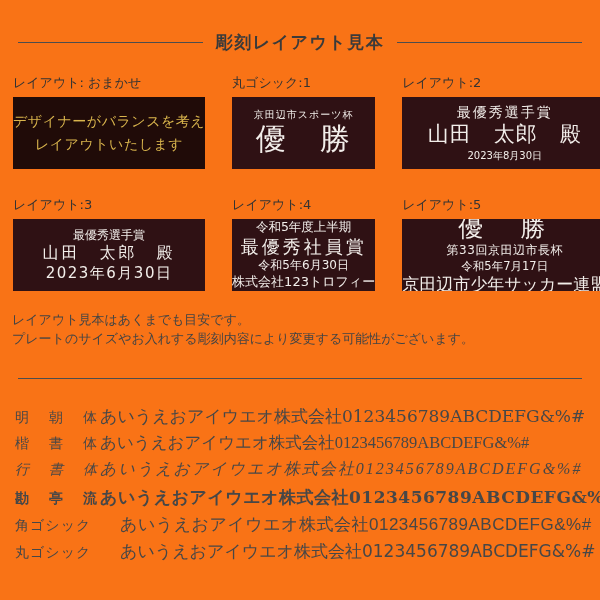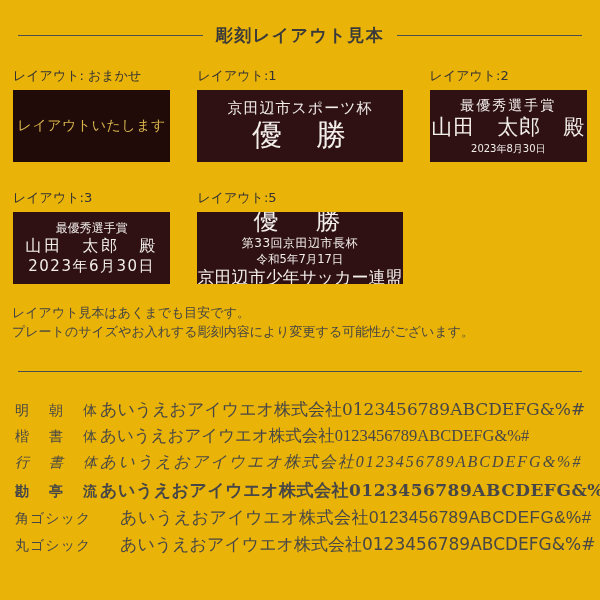--- a/index.html
+++ b/index.html
@@ -5,23 +5,23 @@
   html, body {
     margin: 0;
     padding: 0;
     background: #ffffff;
     font-family: "DejaVu Sans", sans-serif;
     color: #3f3f3f;
   }
   .page {
     width: 600px;
     height: 600px;
-    background: #eab308;
+    background: #f97316;
     box-sizing: border-box;
-    padding-top: 24px;
+    padding-top: 31px;
     overflow: hidden;
   }
 
   
   .sec-header {
     display: flex;
     align-items: center;
     padding: 0 18px;
   }
   .sec-header .rule {
@@ -64,21 +64,21 @@
     justify-content: center;
     text-align: center;
     white-space: nowrap;
     overflow: hidden;
   }
   .plate .ln { line-height: 1.25; }
 
   .p0 { background: var(--omakase-bg, #200b08); color: var(--gold, #d9b54d); }
   .p0 .ln { font-size: 14px; line-height: 1.65; letter-spacing: 0.5px; }
 
-  .p1 .ln:nth-child(1) { font-size: 15px; letter-spacing: 1px; }
+  .p1 .ln:nth-child(1) { font-size: 10px; letter-spacing: 1px; }
   .p1 .ln:nth-child(2) { font-size: 30px; letter-spacing: 2px; line-height: 1.2; }
 
   .p2 .ln:nth-child(1) { font-size: 14px; letter-spacing: 2px; }
   .p2 .ln:nth-child(2) { font-size: 21px; letter-spacing: 1px; line-height: 1.3; }
   .p2 .ln:nth-child(3) { font-size: 10px; margin-top: 1px; }
 
   .p3 .ln:nth-child(1) { font-size: 12px; }
   .p3 .ln:nth-child(2) { font-size: 16px; letter-spacing: 3px; line-height: 1.3; }
   .p3 .ln:nth-child(3) { font-size: 15px; letter-spacing: 1.5px; line-height: 1.25; }
   .p3 .ln:nth-child(4) { font-size: 16px; margin-top: 1px; }
@@ -150,26 +150,27 @@
     <span class="rule"></span>
     <h2 class="sec-title">彫刻レイアウト見本</h2>
     <span class="rule"></span>
   </div>
 
   <div class="layout-grid">
 
     <div class="cell">
       <div class="cell-label">レイアウト: おまかせ</div>
       <div class="plate p0">
+        <div class="ln">デザイナーがバランスを考え</div>
         <div class="ln">レイアウトいたします</div>
       </div>
     </div>
 
     <div class="cell">
-      <div class="cell-label">レイアウト:1</div>
+      <div class="cell-label">丸ゴシック:1</div>
       <div class="plate p1">
         <div class="ln">京田辺市スポーツ杯</div>
         <div class="ln">優　勝</div>
       </div>
     </div>
 
     <div class="cell">
       <div class="cell-label">レイアウト:2</div>
       <div class="plate p2">
         <div class="ln">最優秀選手賞</div>
@@ -180,20 +181,29 @@
 
     <div class="cell">
       <div class="cell-label">レイアウト:3</div>
       <div class="plate p3">
         <div class="ln">最優秀選手賞</div>
         <div class="ln">山田　太郎　殿</div>
         <div class="ln">2023年6月30日</div>
       </div>
     </div>
 
+    <div class="cell">
+      <div class="cell-label">レイアウト:4</div>
+      <div class="plate p4">
+        <div class="ln">令和5年度上半期</div>
+        <div class="ln">最優秀社員賞</div>
+        <div class="ln">令和5年6月30日</div>
+        <div class="ln">株式会社123トロフィー</div>
+      </div>
+    </div>
 
     <div class="cell">
       <div class="cell-label">レイアウト:5</div>
       <div class="plate p5">
         <div class="ln">優　勝</div>
         <div class="ln">第33回京田辺市長杯</div>
         <div class="ln">令和5年7月17日</div>
         <div class="ln">京田辺市少年サッカー連盟</div>
       </div>
     </div>

